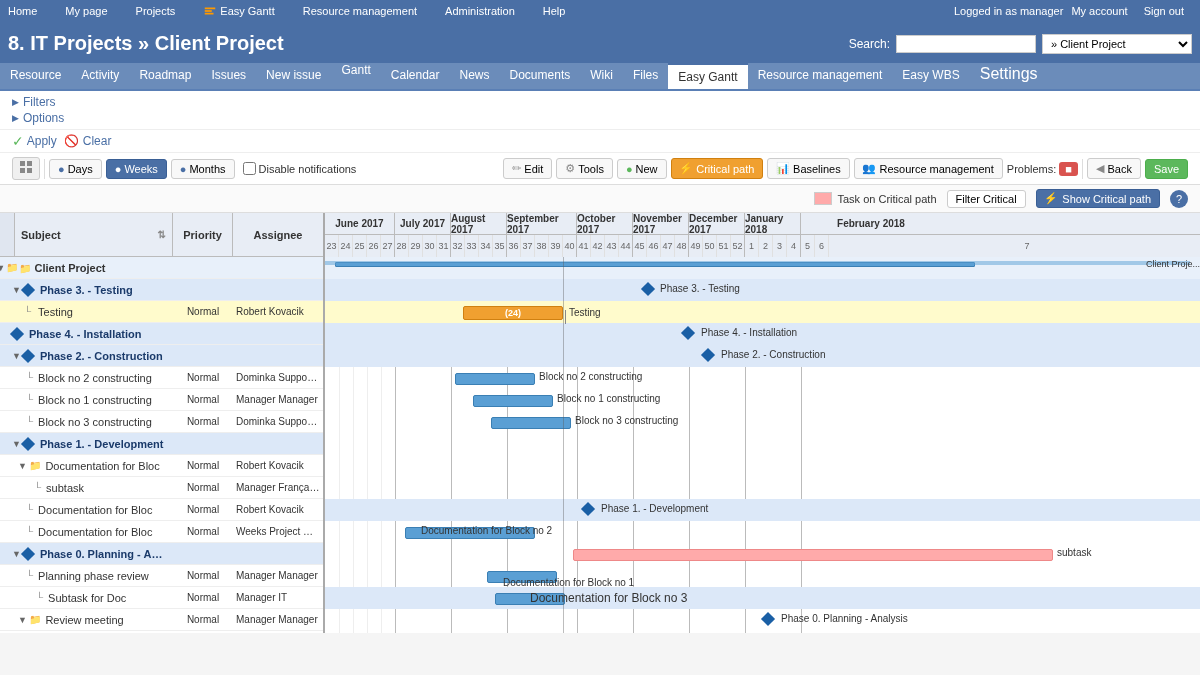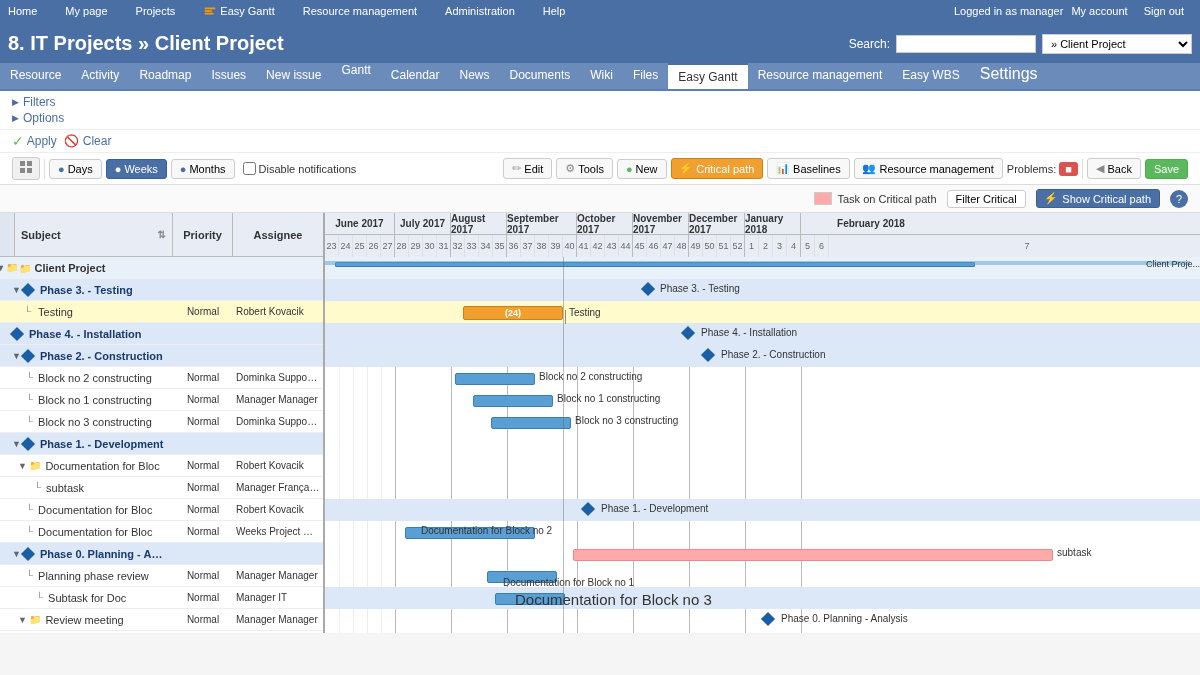--- a/index.html
+++ b/index.html
@@ -498,21 +498,21 @@
         <div style="position:absolute; top:270px; left:80px; width:130px; height:12px; background:#5a9fd4; border:1px solid #3a7fb4; border-radius:2px;"></div>
         <span style="position:absolute; top:268px; left:96px; font-size:10px; color:#333; white-space:nowrap;">Documentation for Block no 2</span>
 
         <div style="position:absolute; top:292px; left:248px; width:480px; height:12px; background:#ffaaaa; border:1px solid #ee8888; border-radius:2px;"></div>
         <span style="position:absolute; top:290px; left:732px; font-size:10px; color:#333;">subtask</span>
 
         <div style="position:absolute; top:314px; left:162px; width:70px; height:12px; background:#5a9fd4; border:1px solid #3a7fb4; border-radius:2px;"></div>
         <span style="position:absolute; top:312px; left:178px; font-size:10px; color:#333; white-space:nowrap;margin-top:8px;">Documentation for Block no 1</span>
 
         <div style="position:absolute; top:336px; left:170px; width:70px; height:12px; background:#5a9fd4; border:1px solid #3a7fb4; border-radius:2px;"></div>
-        <span style="position:absolute; top:334px; left:178px; font-size:15px; color:#333; white-space:nowrap;padding-left:12px;">Documentation for Block no 3</span>
+        <span style="position:absolute; top:334px; left:193px; font-size:12px; color:#333; white-space:nowrap;padding-left:12px;">Documentation for Block no 3</span>
 
         <div style="position:absolute; top:357px; left:438px; width:10px; height:10px; background:#1a5fa5; transform:rotate(45deg);"></div>
         <span style="position:absolute; top:356px; left:456px; font-size:10px; color:#333; white-space:nowrap;">Phase 0. Planning - Analysis</span>
 
         <div style="position:absolute; top:0; bottom:0; left:238px; width:1px; background:#5a5a5a; opacity:0.4; z-index:5;"></div>
 
         <div style="position:absolute; top:4px; left:0; right:10px; height:4px; background:#5a9fd4; opacity:0.5;"></div>
         <span style="position:absolute; top:2px; right:0; font-size:9px; color:#333;">Client Proje...</span>
 
       </div>

